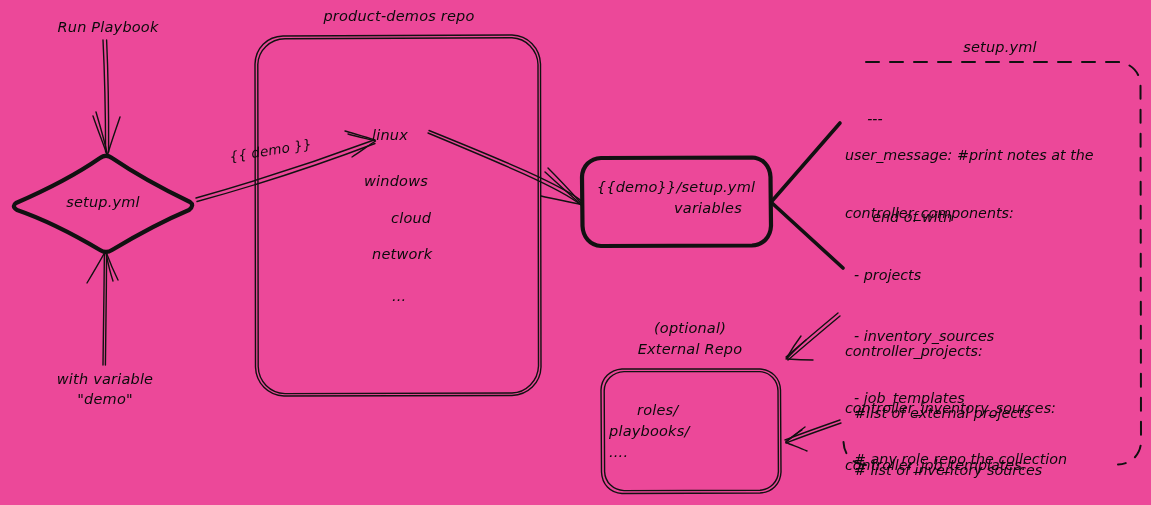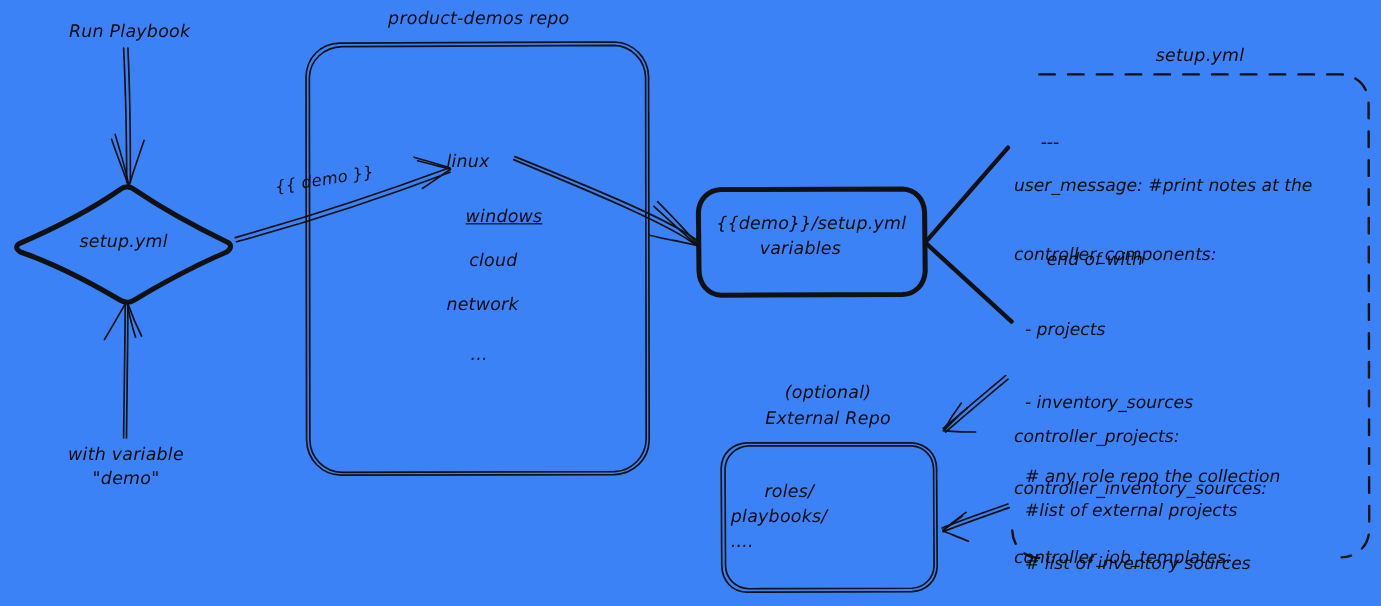--- a/index.html
+++ b/index.html
@@ -4,21 +4,21 @@
 <style>
   html, body {
     margin: 0;
     padding: 0;
     background: #ffffff;
   }
   #canvas {
     position: relative;
     width: 1151px;
     height: 505px;
-    background: #3b82f6;
+    background: #ec4899;
     overflow: hidden;
     font-family: "DejaVu Sans", sans-serif;
   }
   svg.layer {
     position: absolute;
     left: 0;
     top: 0;
     width: 1151px;
     height: 505px;
     overflow: visible;
@@ -173,29 +173,29 @@
   <div class="lbl hand t-node ctr" style="left:108px; top:18px;">Run Playbook</div>
 
   <div class="lbl hand t-node ctr" style="left:105px; top:370px;">with variable</div>
   <div class="lbl hand t-node ctr" style="left:105px; top:390px;">"demo"</div>
 
   <div class="lbl hand t-node ctr" style="left:103px; top:193px;">setup.yml</div>
 
   <div class="lbl hand t-title ctr" style="left:399px; top:7px;">product-demos repo</div>
 
   <div class="lbl hand t-item" style="left:372px; top:126px;">linux</div>
-  <div class="lbl hand t-item" style="left:388px; top:172px;text-decoration:underline;">windows</div>
+  <div class="lbl hand t-item" style="left:364px; top:172px;">windows</div>
   <div class="lbl hand t-item" style="left:379px; top:209px;margin-left:12px;">cloud</div>
   <div class="lbl hand t-item" style="left:372px; top:245px;">network</div>
   <div class="lbl hand t-item" style="left:392px; top:287px;">...</div>
 
   <div class="lbl hand t-small" style="left:229px; top:142px; transform:rotate(-9deg);">{{ demo }}</div>
 
   <div class="lbl hand t-node ctr" style="left:676px; top:178px;">{{demo}}/setup.yml</div>
-  <div class="lbl hand t-node ctr" style="left:667px; top:199px;">variables</div>
+  <div class="lbl hand t-node ctr" style="left:708px; top:199px;">variables</div>
 
   <div class="lbl hand t-node ctr" style="left:690px; top:319px;">(optional)</div>
   <div class="lbl hand t-node ctr" style="left:690px; top:340px;">External Repo</div>
 
   <div class="lbl hand t-item" style="left:609px; top:401px;margin-left:28px;">roles/</div>
   <div class="lbl hand t-item" style="left:609px; top:422px;">playbooks/</div>
   <div class="lbl hand t-item" style="left:609px; top:443px;">....</div>
 
   <div class="lbl hand t-title ctr" style="left:1000px; top:38px;">setup.yml</div>
 
@@ -205,25 +205,26 @@
 
   <div class="code-block" style="left:845px; top:104px;">
     <div>user_message: #print notes at the</div>
     <div>      end of with</div>
   </div>
 
   <div class="code-block" style="left:845px; top:162px;">
     <div>controller_components:</div>
     <div>  - projects</div>
     <div>  - inventory_sources</div>
+    <div>  - job_templates</div>
     <div>  # any role repo the collection</div>
     
   </div>
 
-  <div class="code-block" style="left:845px; top:313px;">
+  <div class="code-block" style="left:845px; top:300px;">
     <div>controller_projects:</div>
     <div>  #list of external projects</div>
   </div>
 
   <div class="code-block" style="left:845px; top:357px;">
     <div>controller_inventory_sources:</div>
     <div>  # list of inventory sources</div>
   </div>
 
   <div class="code-block" style="left:845px; top:414px;">

